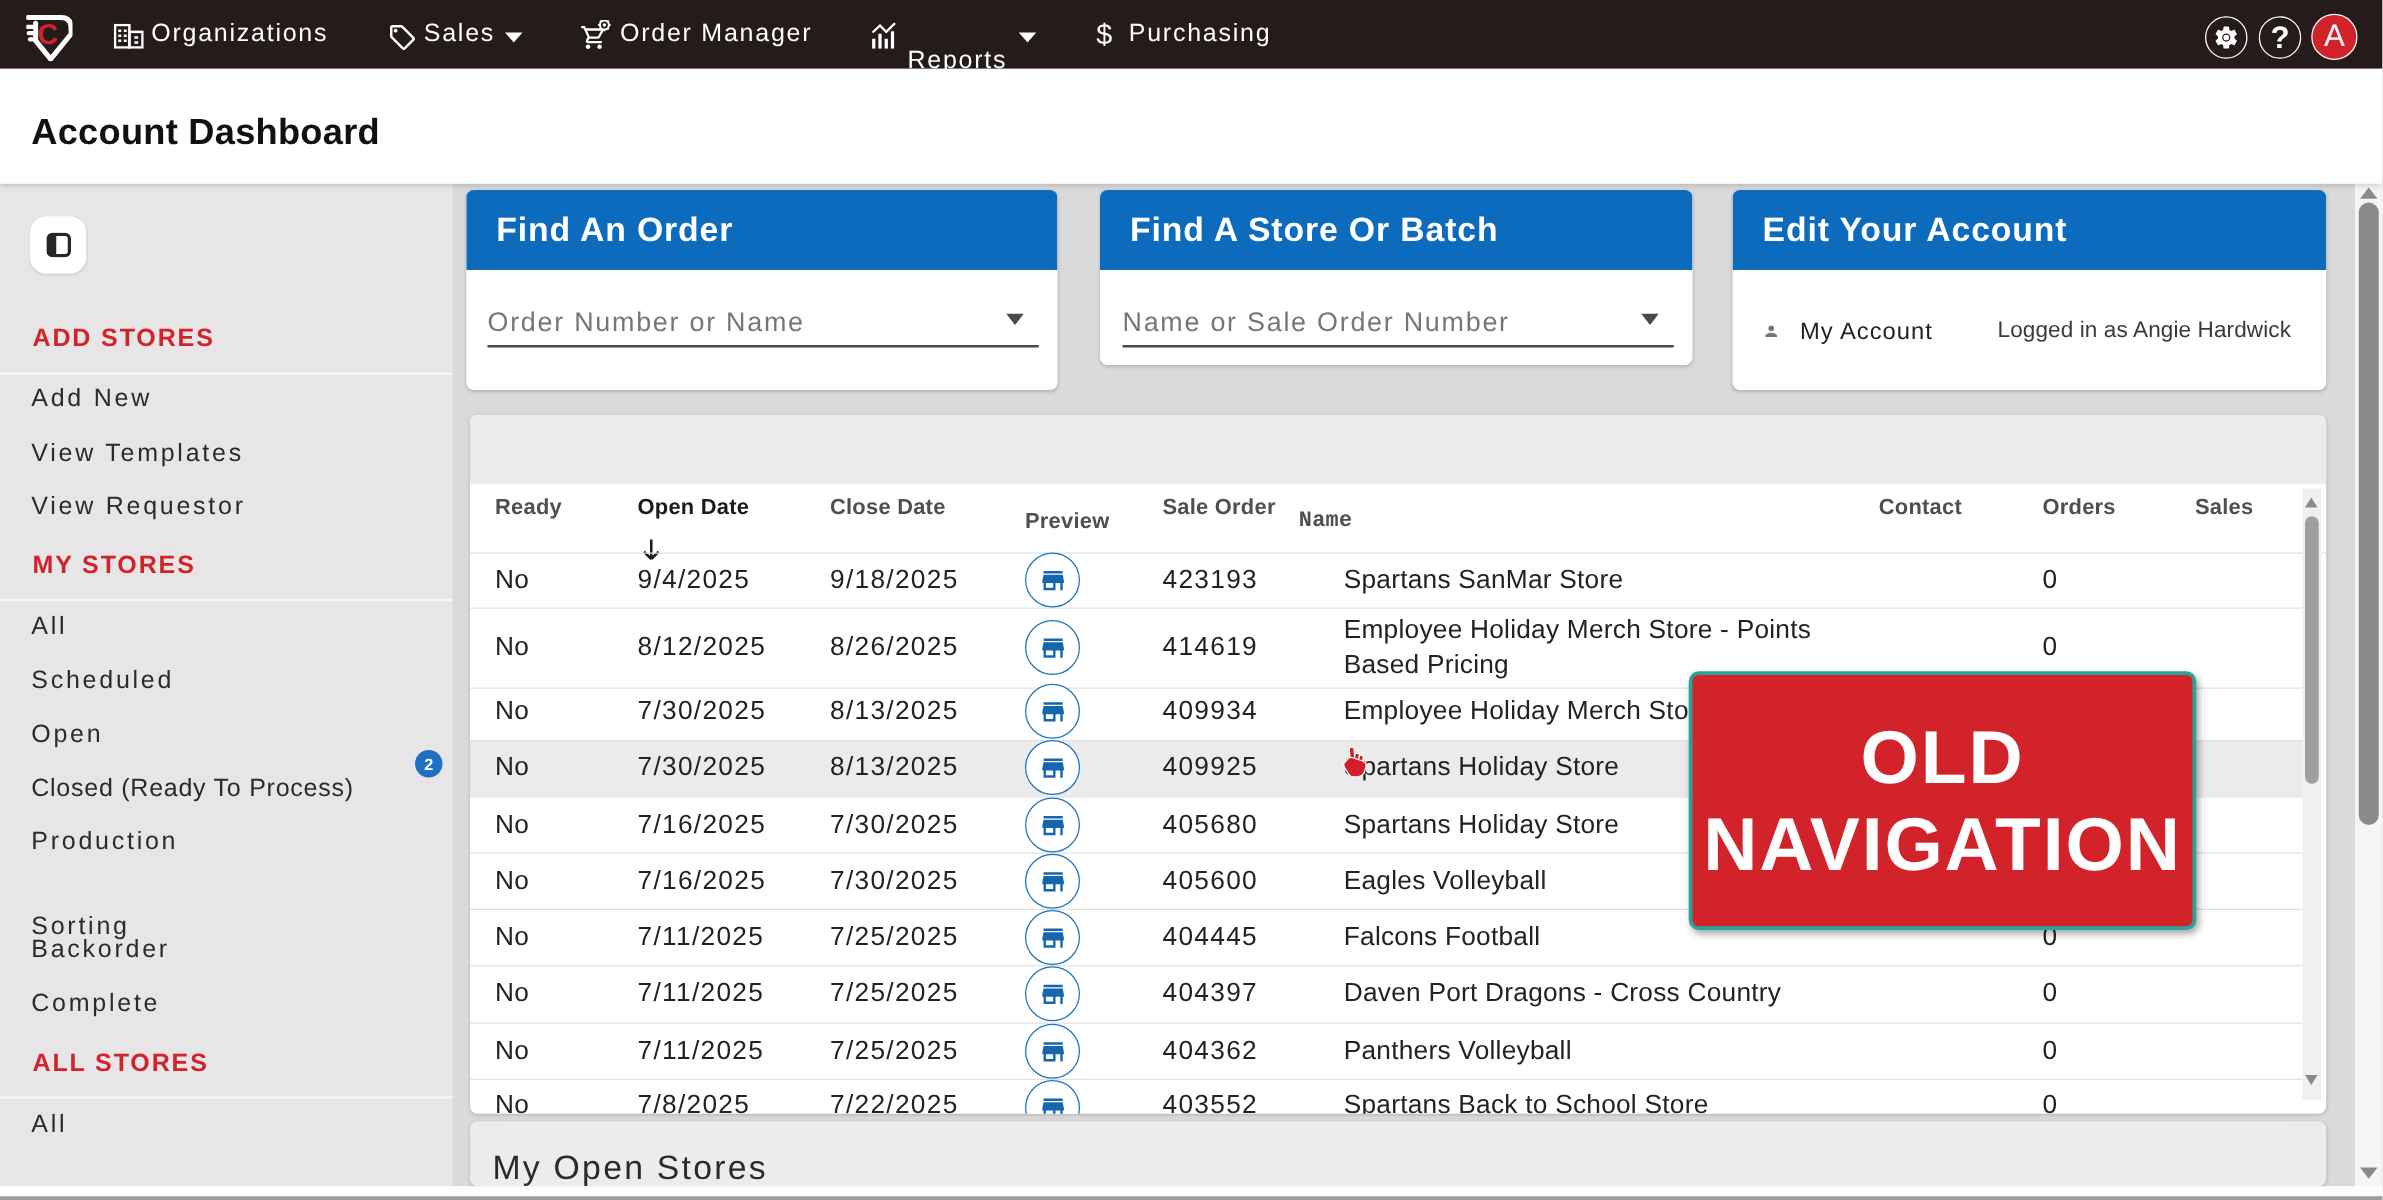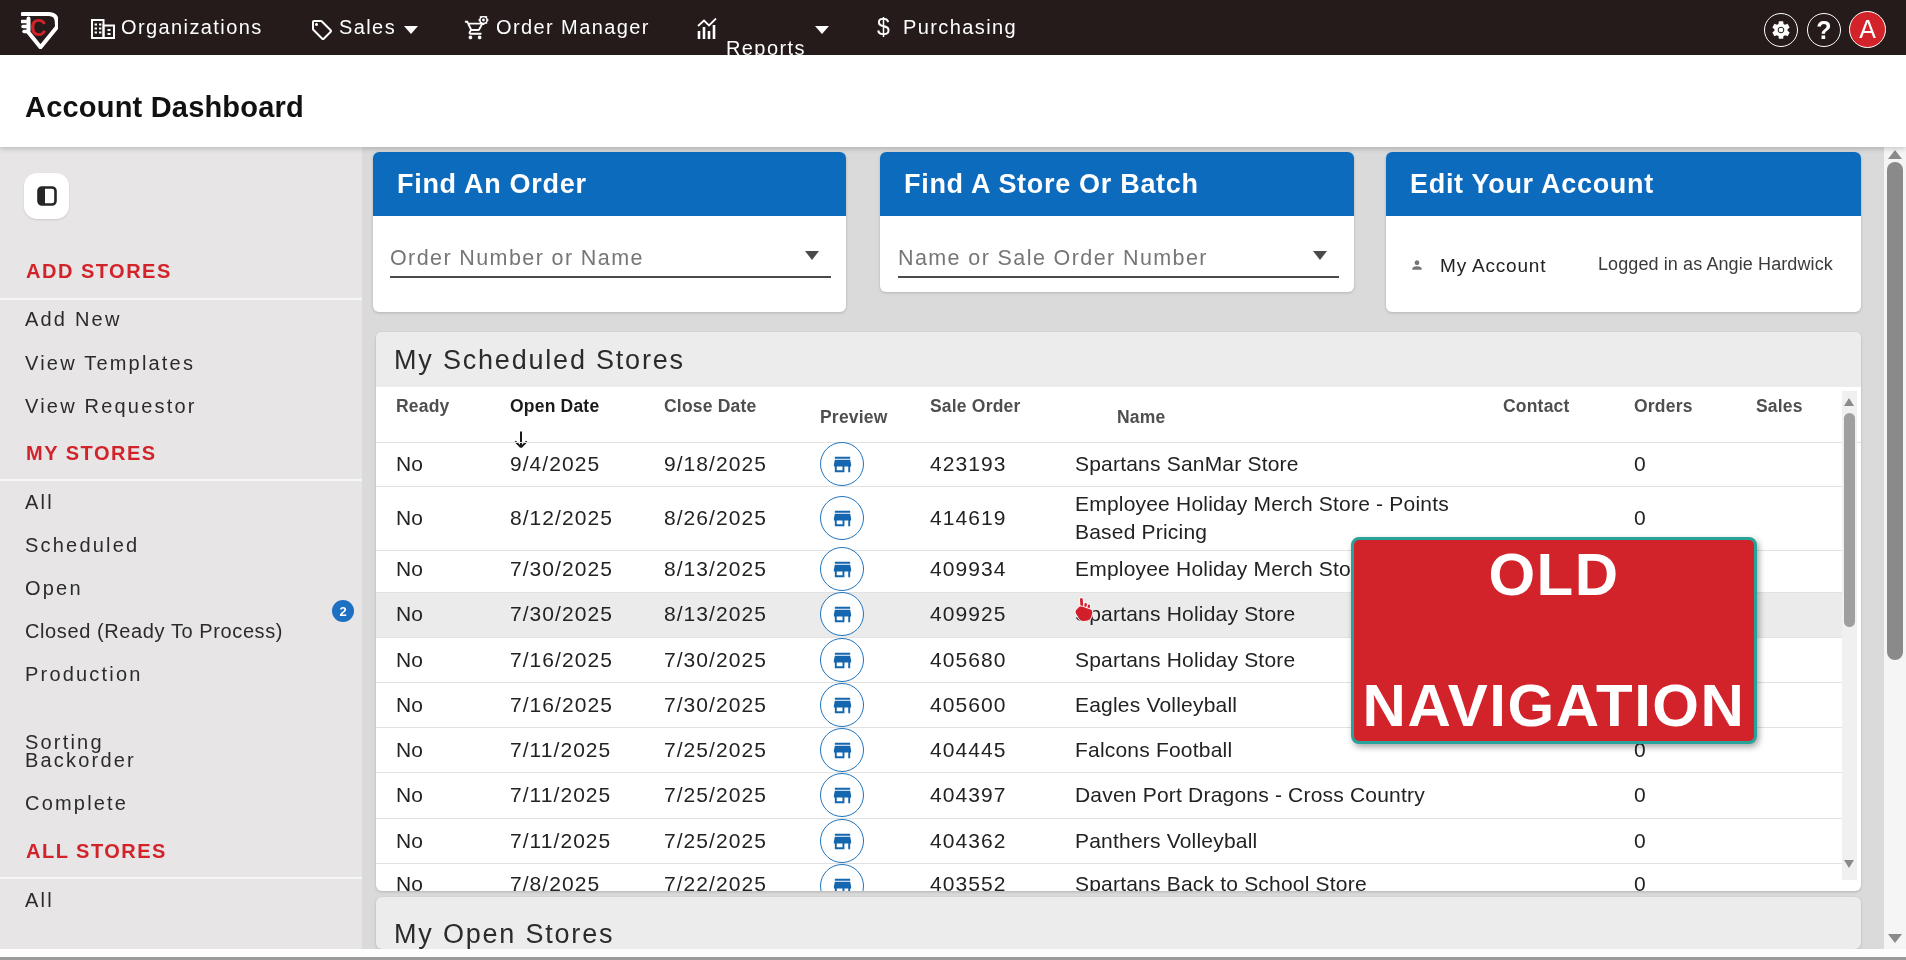--- a/index.html
+++ b/index.html
@@ -48,21 +48,21 @@
   .pcirc { position:absolute; width:44px; height:44px; border:1.8px solid #1e74bd; border-radius:50%;
            display:flex; align-items:center; justify-content:center; background:#fff; }
 
   
   .sbtrack { position:absolute; background:#f4f3f3; }
   .sbthumb { position:absolute; background:#909090; border-radius:8px; }
   .sbarrow { position:absolute; width:0; height:0; }
 
   #oldnav { position:absolute; left:1351px; top:537px; width:406px; height:207px; background:#d2232a;
             border:3px solid #27a39a; border-radius:8px; box-shadow:2px 3px 6px rgba(0,0,0,.35);
-            display:flex; flex-direction:column; align-items:center; justify-content:space-between; }
+            display:flex; flex-direction:column; align-items:center; justify-content:center; }
   #oldnav div { color:#fff; font-weight:bold; font-size:60px; line-height:70px; letter-spacing:1.5px; }
 </style>
 </head>
 <body>
 
 <div id="nav">
 
   <svg class="abs" style="left:21px; top:11px;" width="37" height="38" viewBox="0 0 37 38">
     <path d="M1.5 3 H28 Q35.3 3.2 35.7 10 L36 16 L19.5 36.3 L7.5 21.5 V7.5" fill="none" stroke="#fff" stroke-width="4" stroke-linejoin="round" stroke-linecap="round"></path>
     <path d="M1 10.5 H5.5" stroke="#fff" stroke-width="3.4" stroke-linecap="round"></path>
@@ -178,28 +178,27 @@
   <div class="cardhead">Edit Your Account</div>
 </div>
 <svg class="abs" style="left:1410px; top:258px;" width="14" height="14" viewBox="0 0 24 24">
   <path fill="#757575" d="M12 12c2.21 0 4-1.79 4-4s-1.79-4-4-4-4 1.79-4 4 1.79 4 4 4zm0 2c-2.67 0-8 1.34-8 4v2h16v-2c0-2.66-5.33-4-8-4z"></path>
 </svg>
 <div class="td" style="left:1440px; top:265.5px; font-size:19px; letter-spacing:.8px;">My Account</div>
 <div class="td" style="left:1598px; top:263.5px; font-size:18px; letter-spacing:.1px; color:#3a3a3a;">Logged in as Angie Hardwick</div>
 
 <div class="section" id="sched" style="left:376px; top:332px; width:1485px; height:559px;">
   <div class="sechead" style="height:55px;"></div>
-  <div class="sectitle" style="top:13px;">My Scheduled Stores</div>
 
   <div class="th" style="left:20px;  top:74px;">Ready</div>
   <div class="th" style="left:134px; top:74px; color:#1a1a1a;">Open Date</div>
   <div class="th" style="left:288px; top:74px;">Close Date</div>
   <div class="th" style="left:444px; top:85px;">Preview</div>
   <div class="th" style="left:554px; top:74px;">Sale Order</div>
-  <div class="th" style="left:741px; top:85px;">Name</div>
+  <div class="th" style="left:663px; top:85px;font-family:Liberation Mono, monospace;">Name</div>
   <div class="th" style="left:1127px;top:74px;">Contact</div>
   <div class="th" style="left:1258px;top:74px;">Orders</div>
   <div class="th" style="left:1380px;top:74px;">Sales</div>
   <svg class="abs" style="left:136px; top:99px;" width="18" height="18" viewBox="0 0 18 18">
     <path d="M9 0.5 V16 M9 16.2 L3.2 10.4 M9 16.2 L14.8 10.4" stroke="#1a1a1a" stroke-width="2" fill="none"></path>
   </svg>
   <div class="rowline" style="top:110px; width:1485px;"></div>
 
   <div class="abs" style="left:0; top:260px; width:1466px; height:45px; background:#ebebeb;"></div>
 

